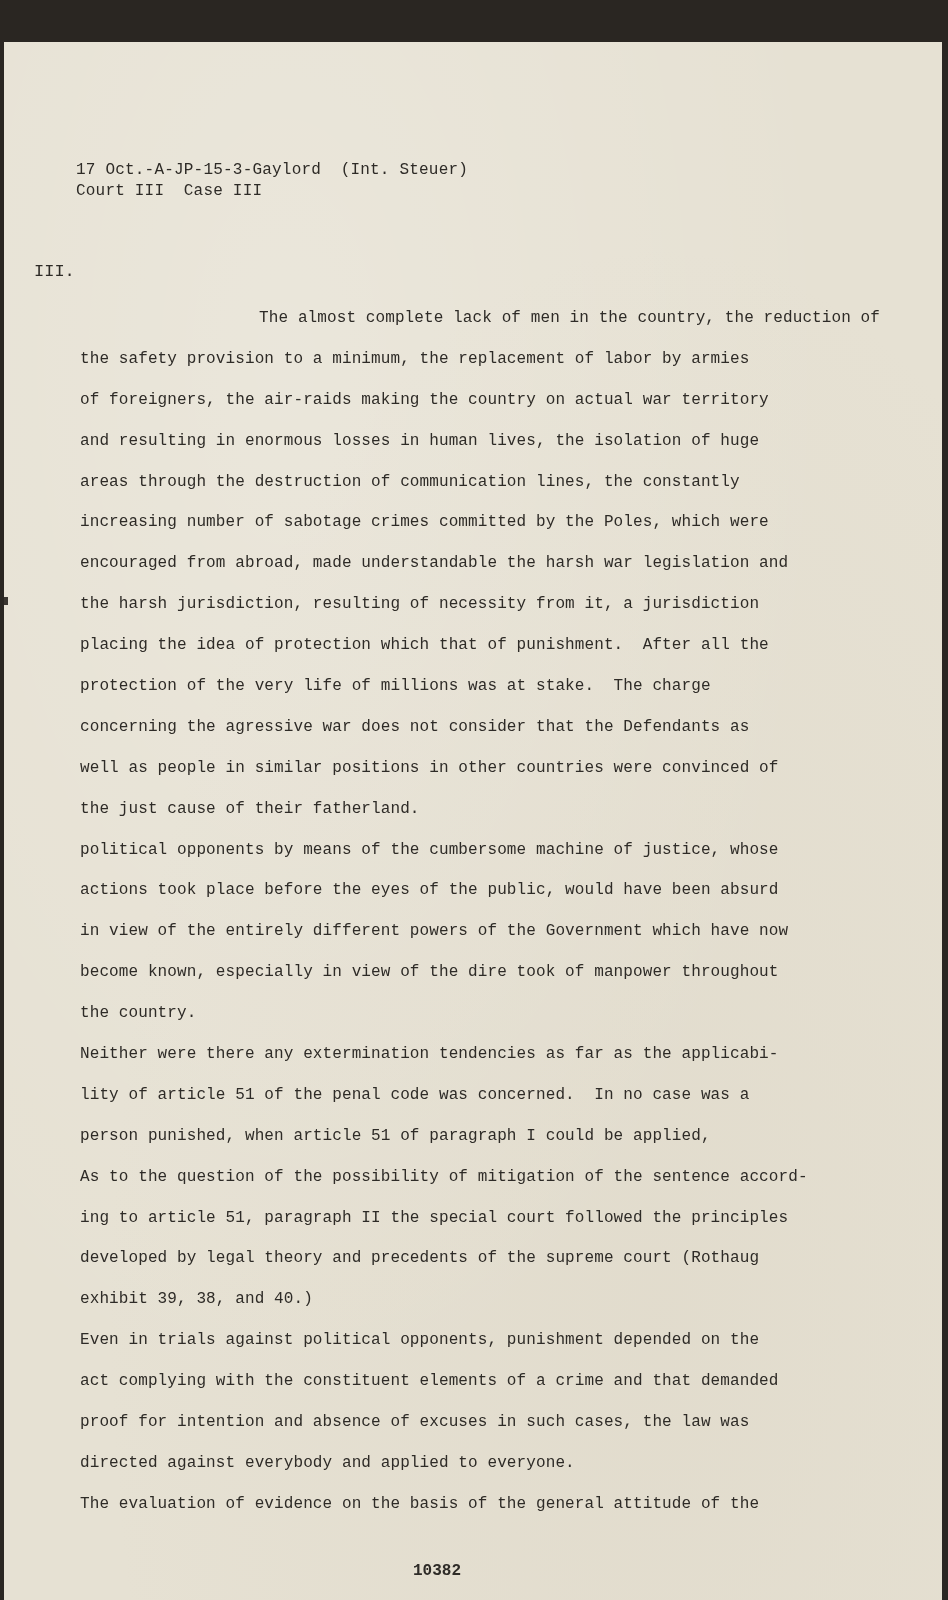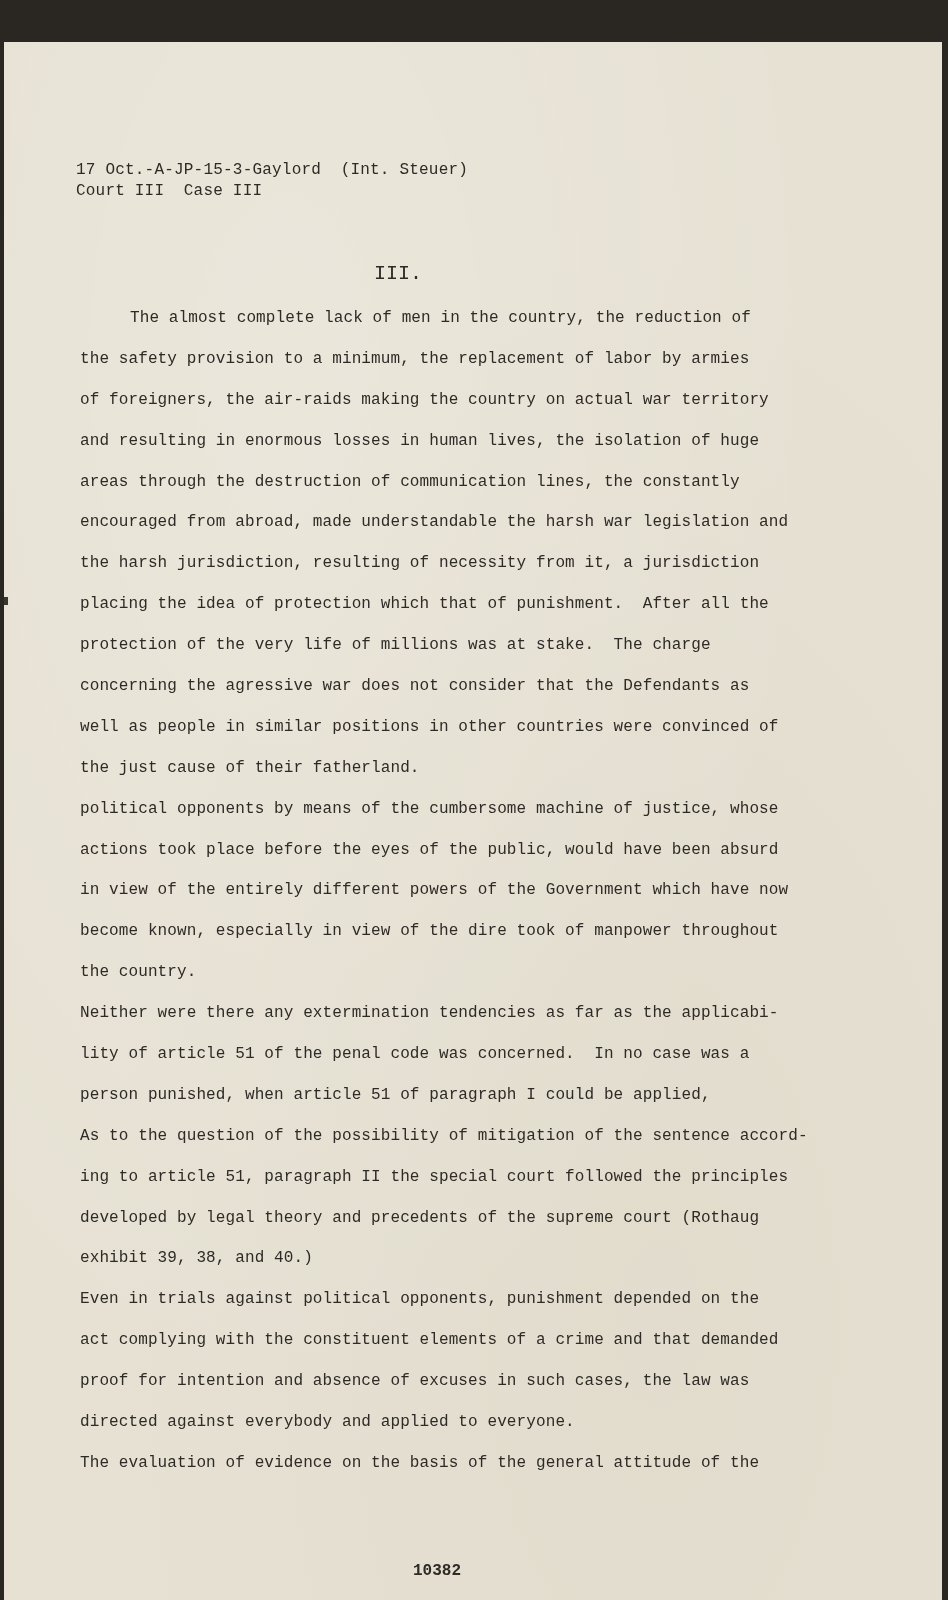--- a/index.html
+++ b/index.html
@@ -34,39 +34,38 @@
       font-size: 16px;
       line-height: 21px;
       letter-spacing: 0.2px;
     }
     .header div { white-space: pre; }
     .section-title {
       position: absolute;
       left: 0;
       width: 758px;
       top: 220px;
-      text-align: center;
-      font-size: 20px;
+      font-size: 17px;
       padding-left: 30px;
       box-sizing: border-box;
     }
     .body-text {
       position: absolute;
       left: 76px;
       top: 256px;
       width: 800px;
       font-size: 16px;
       line-height: 40.9px;
       letter-spacing: 0.1px;
     }
     .line {
       white-space: pre;
       height: 40.9px;
     }
-    .line.indent { padding-left: 50px; }
+    .line.indent { padding-left: 50px; text-align: right; }
     .page-number {
       position: absolute;
       left: 0;
       width: 836px;
       top: 1520px;
       text-align: center;
       font-size: 16px;
       font-weight: bold;
       padding-left: 30px;
       box-sizing: border-box;
@@ -92,20 +91,21 @@
   </div>
 
   <div class="section-title">III.</div>
 
   <div class="body-text" id="body-text">
       <div class="line indent">The almost complete lack of men in the country, the reduction of</div>
       <div class="line">the safety provision to a minimum, the replacement of labor by armies</div>
       <div class="line">of foreigners, the air-raids making the country on actual war territory</div>
       <div class="line">and resulting in enormous losses in human lives, the isolation of huge</div>
       <div class="line">areas through the destruction of communication lines, the constantly</div>
+      <div class="line">increasing number of sabotage crimes committed by the Poles, which were</div>
       <div class="line">encouraged from abroad, made understandable the harsh war legislation and</div>
       <div class="line">the harsh jurisdiction, resulting of necessity from it, a jurisdiction</div>
       <div class="line">placing the idea of protection which that of punishment.  After all the</div>
       <div class="line">protection of the very life of millions was at stake.  The charge</div>
       <div class="line">concerning the agressive war does not consider that the Defendants as</div>
       <div class="line">well as people in similar positions in other countries were convinced of</div>
       <div class="line">the just cause of their fatherland.</div>
       <div class="line">political opponents by means of the cumbersome machine of justice, whose</div>
       <div class="line">actions took place before the eyes of the public, would have been absurd</div>
       <div class="line">in view of the entirely different powers of the Government which have now</div>

